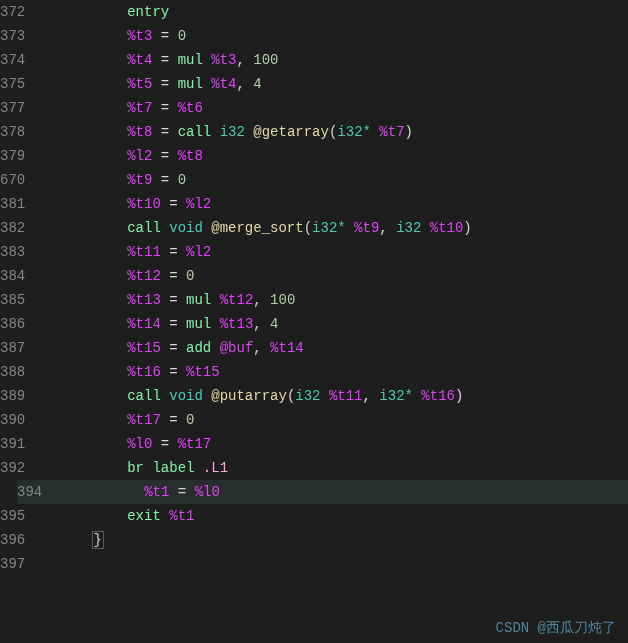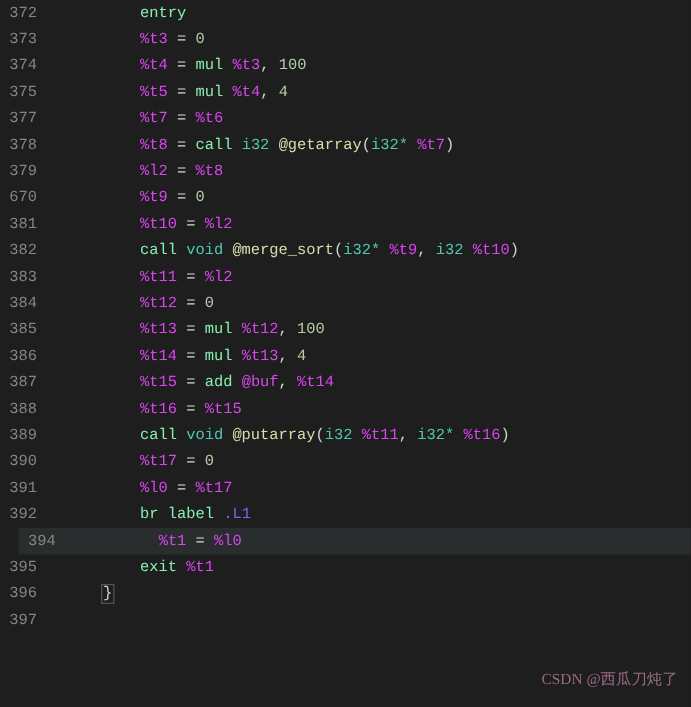--- a/index.html
+++ b/index.html
@@ -23,53 +23,53 @@
     height: 24px;
     line-height: 24px;
     white-space: pre;
   }
   .line.current {
     background: #2a2d2e;
     margin-left: 17px;
   }
   .gutter {
     width: 60px;
-    text-align: center;
+    text-align: left;
     padding-right: 18px;
     color: #858585;
     user-select: none;
     flex-shrink: 0;
   }
   .code {
     flex: 1;
     color: #d4d4d4;
     position: relative;
   }
   .op  { color: #d4d4d4; }
   .num { color: #b5cea8; }
   .kw  { color: #86efac; }
   .id  { color: #d946ef; }
   .fn  { color: #dcdcaa; margin-top: 12px; }
   .ty  { color: #4ec9b0; }
-  .lbl { color: #8b5cf6; }
+  .lbl { color: #f9a8d4; }
   .pn  { color: #d4d4d4; }
 
   .brace-box {
     border: 1px solid #5a5a5a;
     padding: 0 1px;
     margin-left: -2px;
   }
 
   .watermark {
     position: absolute;
     right: 12px;
-    bottom: 16px;
-    color: #f9a8d4;
+    bottom: 6px;
+    color: #7dd3fc;
     opacity: 0.55;
-    font-family: Liberation Serif, serif;
+    font-family: Liberation Mono, monospace;
     font-size: 14px;
     pointer-events: none;
   }
 </style>
 </head>
 <body>
 
 <div class="editor" id="editor">
     <div class="line"><div class="gutter">372</div><div class="code"><span>        </span><span class="kw">entry</span></div></div>
     <div class="line"><div class="gutter">373</div><div class="code"><span>        </span><span class="id">%t3</span><span class="op"> = </span><span class="num">0</span></div></div>

